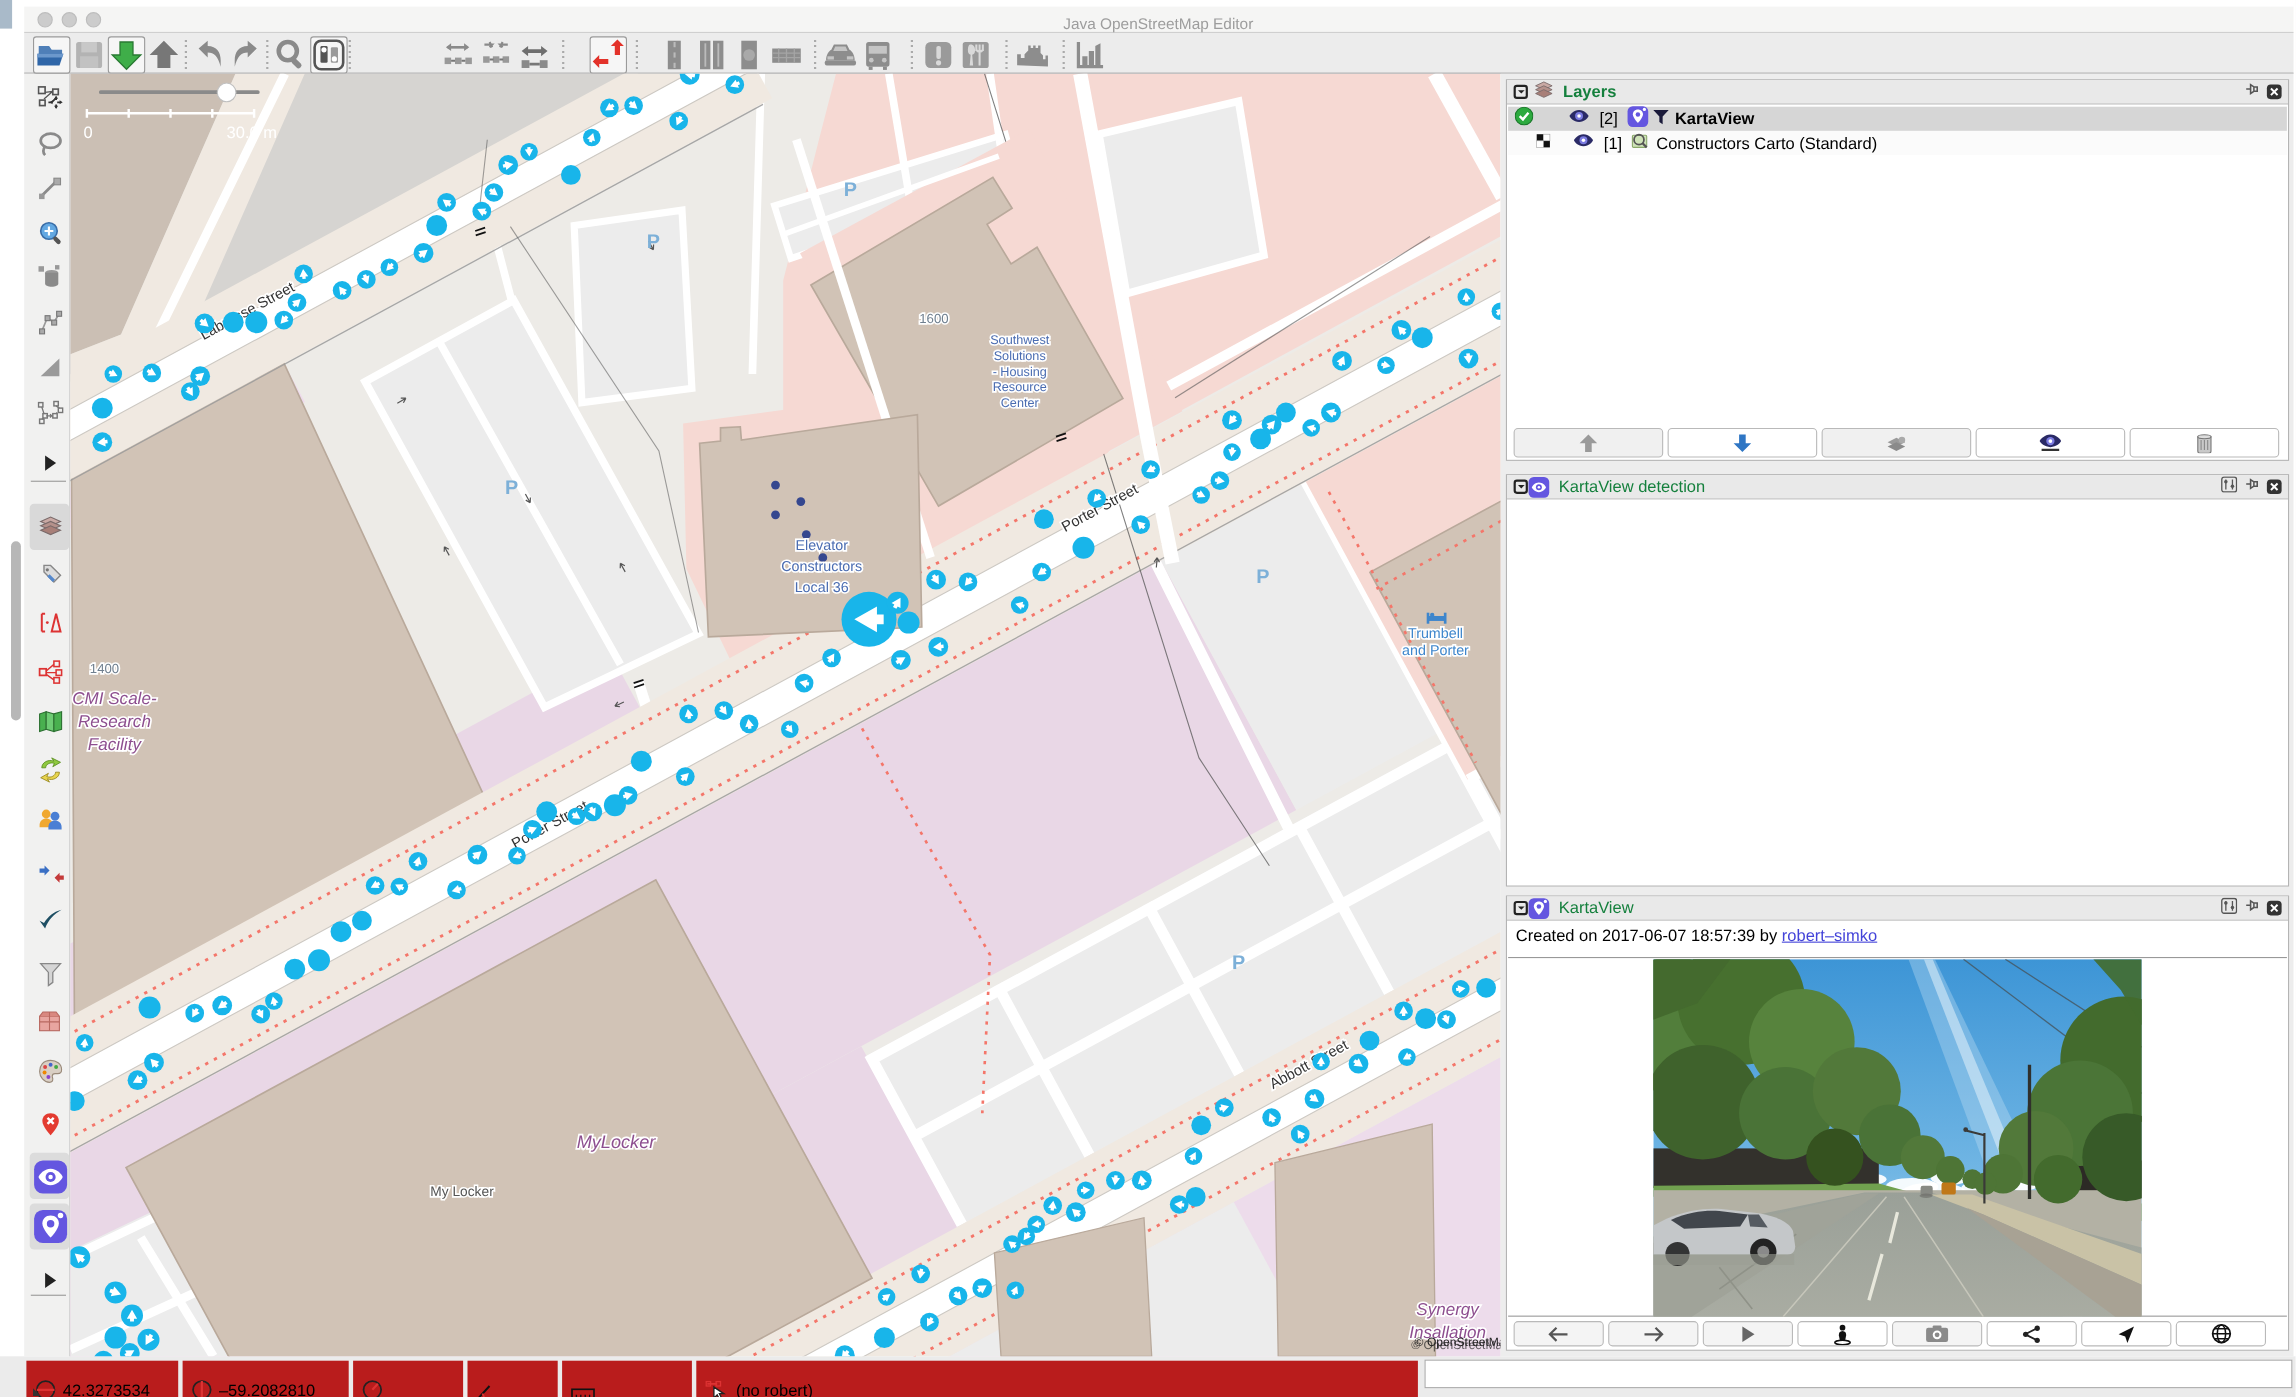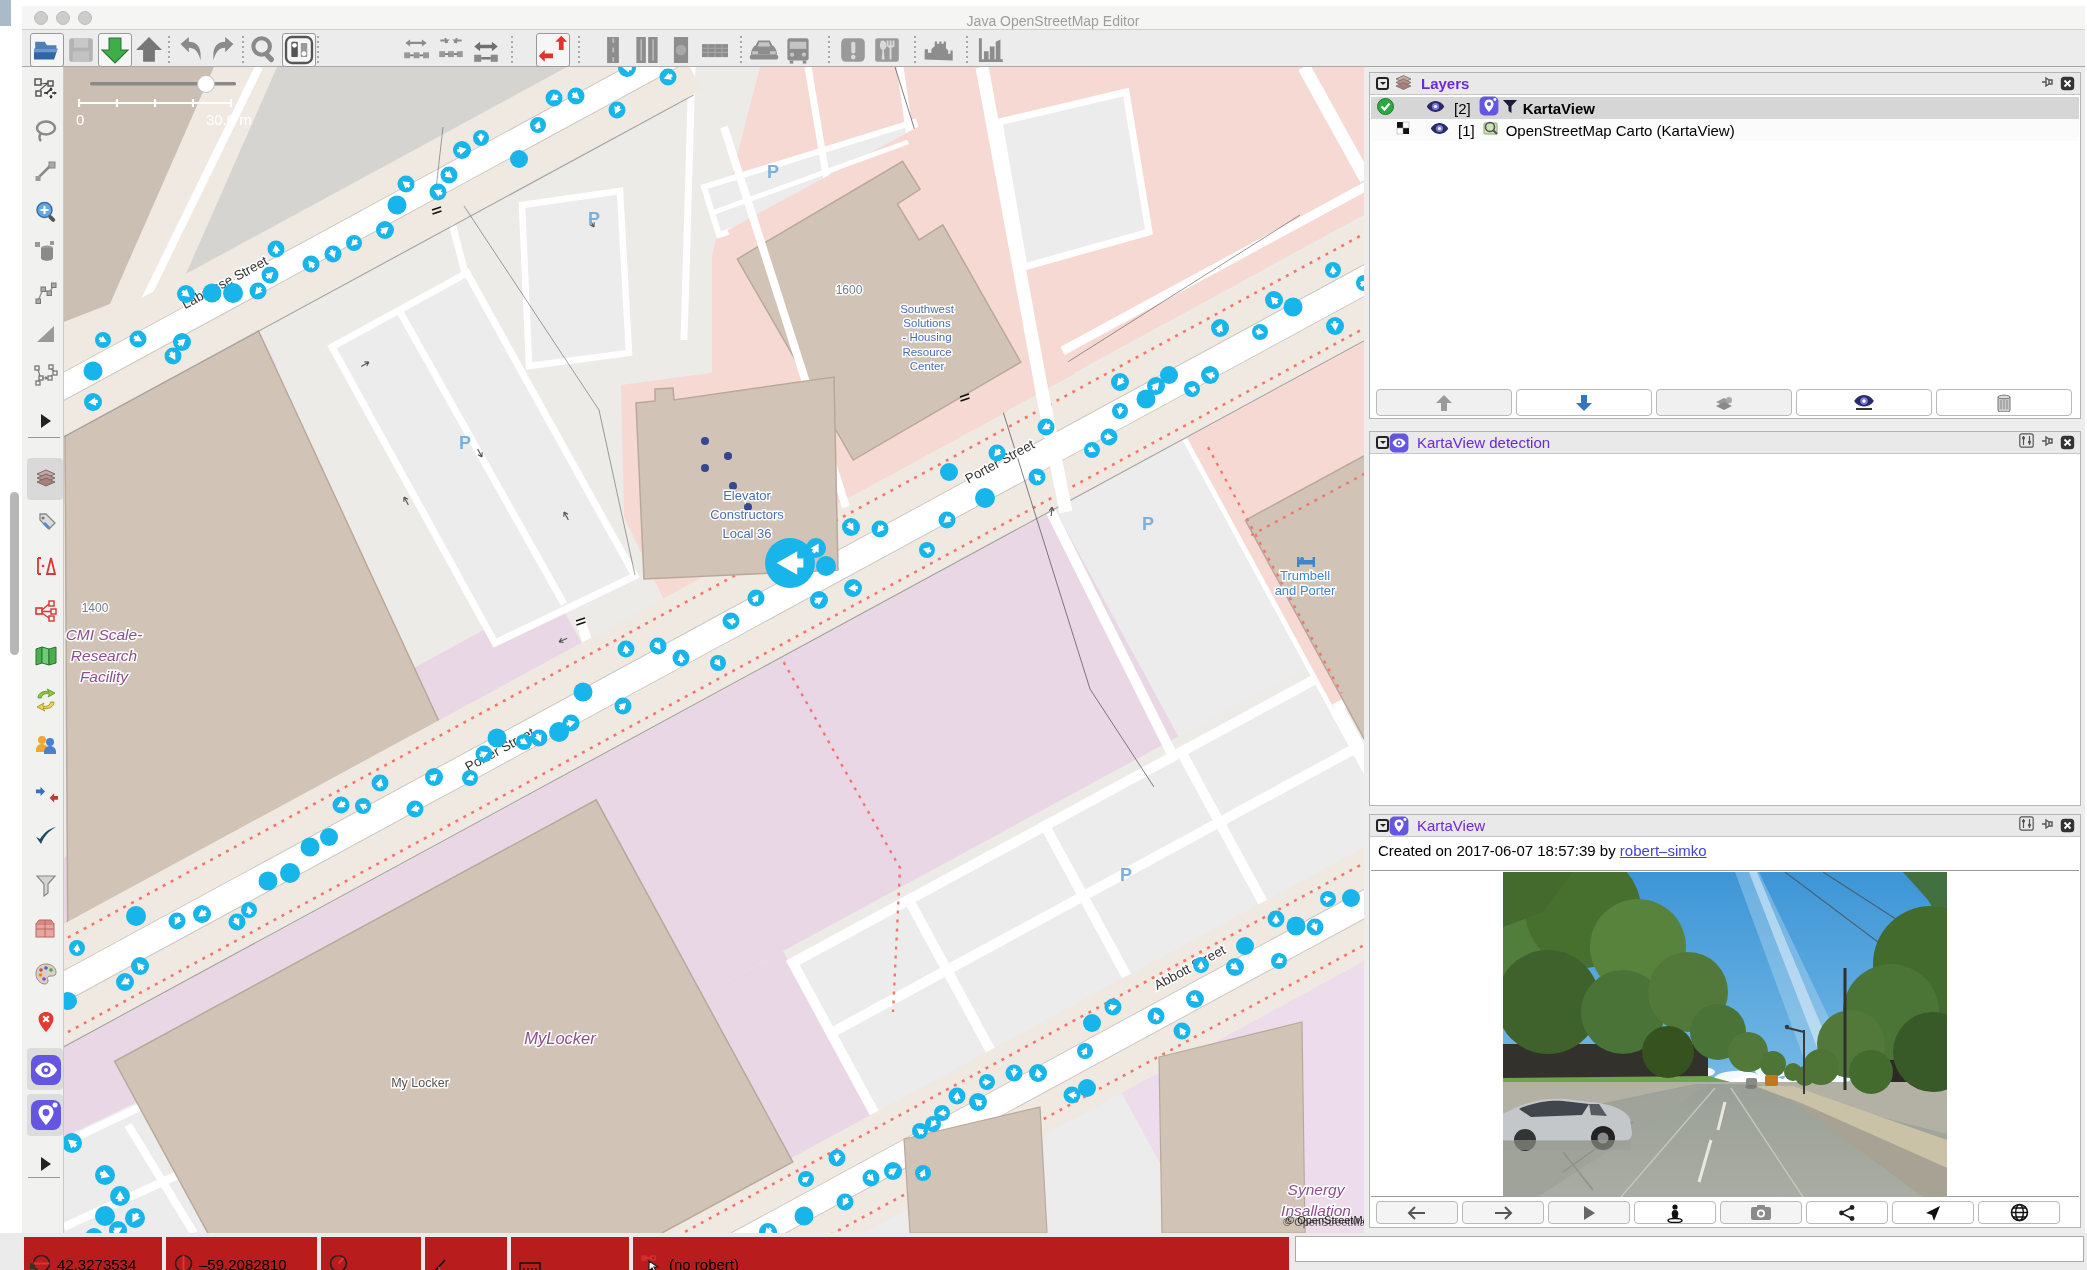--- a/index.html
+++ b/index.html
@@ -4,21 +4,21 @@
 *{margin:0;padding:0;box-sizing:border-box}
 html,body{width:2087px;height:1270px;background:#fff;font-family:"Liberation Sans",sans-serif;overflow:hidden;position:relative}
 .abs{position:absolute}
 .tbtn{position:absolute;top:33px;width:34px;height:34px;display:flex;align-items:center;justify-content:center}
 .tbtn svg{transform:scale(1.18)}
 .tbtn.pressed{background:#f6f6f6;border:1px solid #9a9a9a;border-radius:3px}
 .sep{position:absolute;top:36px;width:2px;height:28px;background-image:repeating-linear-gradient(#aaa 0 2px,transparent 2px 5px)}
 .sbtn{position:absolute;left:33px;width:26px;height:26px;display:flex;align-items:center;justify-content:center}
 .panel{position:absolute;left:1369px;width:712px;background:#fff;border:1px solid #b4b4b4}
 .phead{position:absolute;left:0;top:0;right:0;height:22px;background:#e9e9e9;border-bottom:1px solid #c6c6c6;display:flex;align-items:center}
-.ptitle{font-size:15px;color:#6d28d9;margin-left:8px}
+.ptitle{font-size:15px;color:#15803d;margin-left:8px}
 .collapse{width:13px;height:13px;border:2px solid #222;border-radius:3px;margin-left:6px;display:flex;align-items:center;justify-content:center}
 .collapse:after{content:"";width:0;height:0;border:3.5px solid transparent;border-top-color:#222;margin-top:3px}
 .hicons{margin-left:auto;display:flex;align-items:center;margin-right:5px}
 .lbtn{position:absolute;height:27px;border:1px solid #b9b9b9;border-radius:4px;display:flex;align-items:center;justify-content:center}
 .seg{position:absolute;top:1237px;height:36px;background:#b91c1c;display:flex;align-items:flex-end;font-size:15px;color:#000}
 </style></head><body>
 <div class="abs" style="left:0;top:0;width:11px;height:26px;background:#a9bac9"></div>
 <div class="abs" style="left:22px;top:6px;width:2063px;height:24px;background:#f5f5f4;border-bottom:1px solid #cfcfcf"></div>
 <div class="abs" style="left:34px;top:11px;width:14px;height:14px;border-radius:50%;background:#cccccc;border:1px solid #bdbdbd"></div>
 <div class="abs" style="left:56px;top:11px;width:14px;height:14px;border-radius:50%;background:#cccccc;border:1px solid #bdbdbd"></div>
@@ -1302,21 +1302,21 @@
           <path d="M9.5 1 C4.5 1 1.5 5 0.8 6.5 1.5 8 4.5 12 9.5 12 s8 -4 8.7 -5.5 C17.5 5 14.5 1 9.5 1 z" fill="#2a2a66"></path>
           <circle cx="9.5" cy="6.5" r="3.6" fill="#7a7ae0"></circle>
           <circle cx="9.5" cy="6.5" r="1.6" fill="#fff"></circle>
         </svg></span>
       <span style="margin-left:9px;font-size:15px">[1]</span>
       <span style="margin-left:7px"><svg width="18" height="18" viewBox="0 0 18 18">
           <rect x="2" y="4" width="13" height="11" rx="1" fill="#cfe3b8" stroke="#8aa86a"></rect>
           <circle cx="8" cy="8" r="4.5" fill="none" stroke="#555" stroke-width="1.6"></circle>
           <path d="M11 11 l4 4" stroke="#555" stroke-width="2"></path>
         </svg></span>
-      <span style="margin-left:6px;font-size:15px">OpenStreetMap Carto (KartaView)</span>
+      <span style="margin-left:6px;font-size:15px">Constructors Carto (Standard)</span>
     </div>
     <div class="lbtn" style="left:6px;top:316px;width:136px;background:#f0f0f0">
       <svg width="22" height="18" viewBox="0 0 22 18">
         <path d="M11 1 L19 9 h-5 v8 H8 V9 H3 z" fill="#9a9a9a"></path>
       </svg>
     </div>
     <div class="lbtn" style="left:146px;top:316px;width:136px;background:#ffffff">
       <svg width="22" height="18" viewBox="0 0 22 18">
         <path d="M11 17 L3 9 h5 V1 h6 v8 h5 z" fill="#2f76c4"></path>
       </svg>

